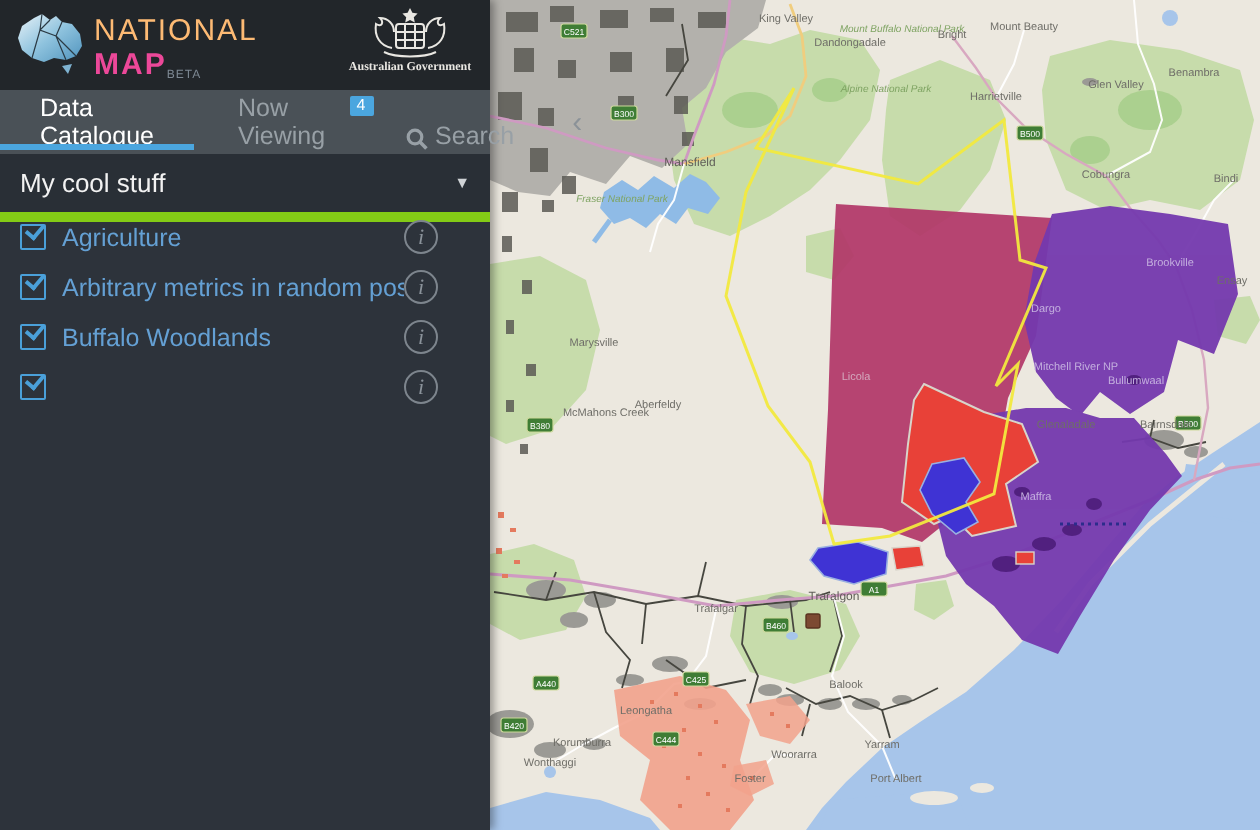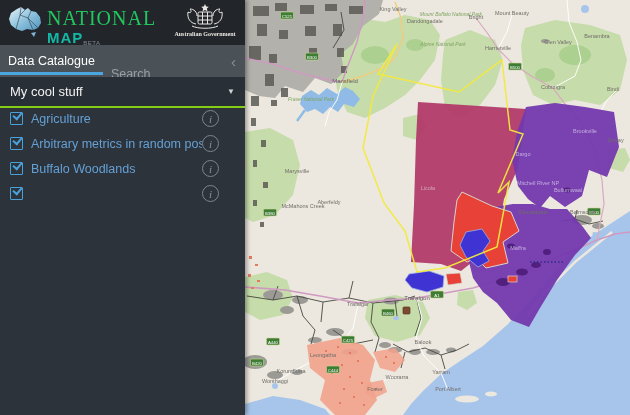--- a/index.html
+++ b/index.html
@@ -4,38 +4,38 @@
 <style>
   html,body{margin:0;padding:0;}
   body{width:630px;height:415px;overflow:hidden;position:relative;
        font-family:"Liberation Sans",sans-serif;background:#2d333b;}
   
   .sidebar{position:absolute;left:0;top:0;width:245px;height:415px;background:#2d333b;z-index:5;
            box-shadow:2px 0 4px rgba(0,0,0,.35);}
   .hdr{position:absolute;left:0;top:0;width:245px;height:45px;background:#22262a;}
   .logo-aus{position:absolute;left:7px;top:6px;width:36px;height:33px;}
   .brand{position:absolute;left:47px;top:8px;line-height:1;}
-  .brand .nat{color:#22c55e;font-size:20px;letter-spacing:1px;font-weight:400;font-family:Liberation Serif, serif;}
+  .brand .nat{color:#fdba74;font-size:15px;letter-spacing:1px;font-weight:400;}
   .brand .maprow{margin-top:2px;}
-  .brand .map{color:#14b8a6;font-size:15px;font-weight:700;letter-spacing:1px;}
+  .brand .map{color:#ec4899;font-size:15px;font-weight:700;letter-spacing:1px;}
   .brand .beta{color:#7d8893;font-size:6px;letter-spacing:.5px;vertical-align:bottom;}
   .gov{position:absolute;right:6px;top:2px;width:68px;height:42px;text-align:center;}
   .gov svg{display:block;margin:0 auto;}
   .gov .govtxt{color:#e9e7e2;font-family:"Liberation Serif",serif;font-weight:700;font-size:6px;white-space:nowrap;margin-top:1px;}
   .tabbar{position:absolute;left:0;top:45px;width:245px;height:32px;background:#4a5157;display:flex;align-items:center;}
-  .tab{font-size:12.5px;padding:0 8px;height:28px;display:flex;align-items:center;position:relative;cursor:pointer;}
+  .tab{font-size:12.5px;padding:0 20px;height:28px;display:flex;align-items:center;position:relative;cursor:pointer;}
   .tab.active{color:#ffffff;}
   .tab.active .ul{position:absolute;left:0;right:0;bottom:0;height:3px;background:#4ba6df;}
   .tab.dim{color:#98a0a6;}
   .badge{position:absolute;top:1px;right:-4px;background:#4ba6df;color:#fff;font-size:8px;
          min-width:10px;height:10px;line-height:10px;text-align:center;border-radius:1px;padding:0 1px;}
-  .searchtab{display:flex;align-items:flex-end;gap:20px;flex-direction:column;}
+  .searchtab{display:flex;align-items:flex-end;gap:4px;}
   .chev{margin-left:auto;color:#8b9298;font-size:15px;padding:0 9px;cursor:pointer;}
   .select-row{position:absolute;left:0;top:77px;width:245px;height:29px;background:#292f36;
-              border-bottom:2px solid #84cc16;display:flex;align-items:center;cursor:pointer;}
+              border-bottom:5px solid #84cc16;display:flex;align-items:center;cursor:pointer;}
   .select-row .lbl{color:#f2f2f2;font-size:13px;padding-left:10px;}
   .select-row .caret{margin-left:auto;color:#cfd3d6;font-size:8px;padding-right:10px;}
   .items{position:absolute;left:0;top:106px;width:227px;}
   .item{display:flex;align-items:center;height:25px;padding:0 8px 0 10px;}
   .cb{width:11px;height:11px;border:1.5px solid #4aa0d9;border-radius:1px;position:relative;
       margin-right:8px;flex:0 0 auto;cursor:pointer;}
   .cb:after{content:"";position:absolute;left:1.5px;top:-1px;width:7px;height:4px;
             border-left:2px solid #4aa0d9;border-bottom:2px solid #4aa0d9;transform:rotate(-50deg);}
   .item .txt{color:#64a0d4;font-size:12.5px;white-space:nowrap;overflow:hidden;cursor:pointer;}
   .info{margin-left:auto;width:15px;height:15px;border:1.5px solid #7d858d;border-radius:50%;
@@ -338,20 +338,24 @@
       </svg>
       <div class="govtxt">Australian Government</div>
     </div>
   </div>
 
   <div class="tabbar">
     <div class="tab active">
       <span>Data Catalogue</span>
       <span class="ul"></span>
     </div>
+    <div class="tab dim" style="margin-left:2px;">
+      <span>Now Viewing</span>
+      <span class="badge">4</span>
+    </div>
     <div class="tab dim searchtab">
       <svg width="11" height="11" viewBox="0 0 11 11">
         <circle cx="4.5" cy="4.5" r="3.4" fill="none" stroke="#98a0a6" stroke-width="1.6"></circle>
         <line x1="7" y1="7" x2="10.2" y2="10.2" stroke="#98a0a6" stroke-width="1.8"></line>
       </svg>
       <span>Search</span>
     </div>
     <div class="chev">‹</div>
   </div>
 

